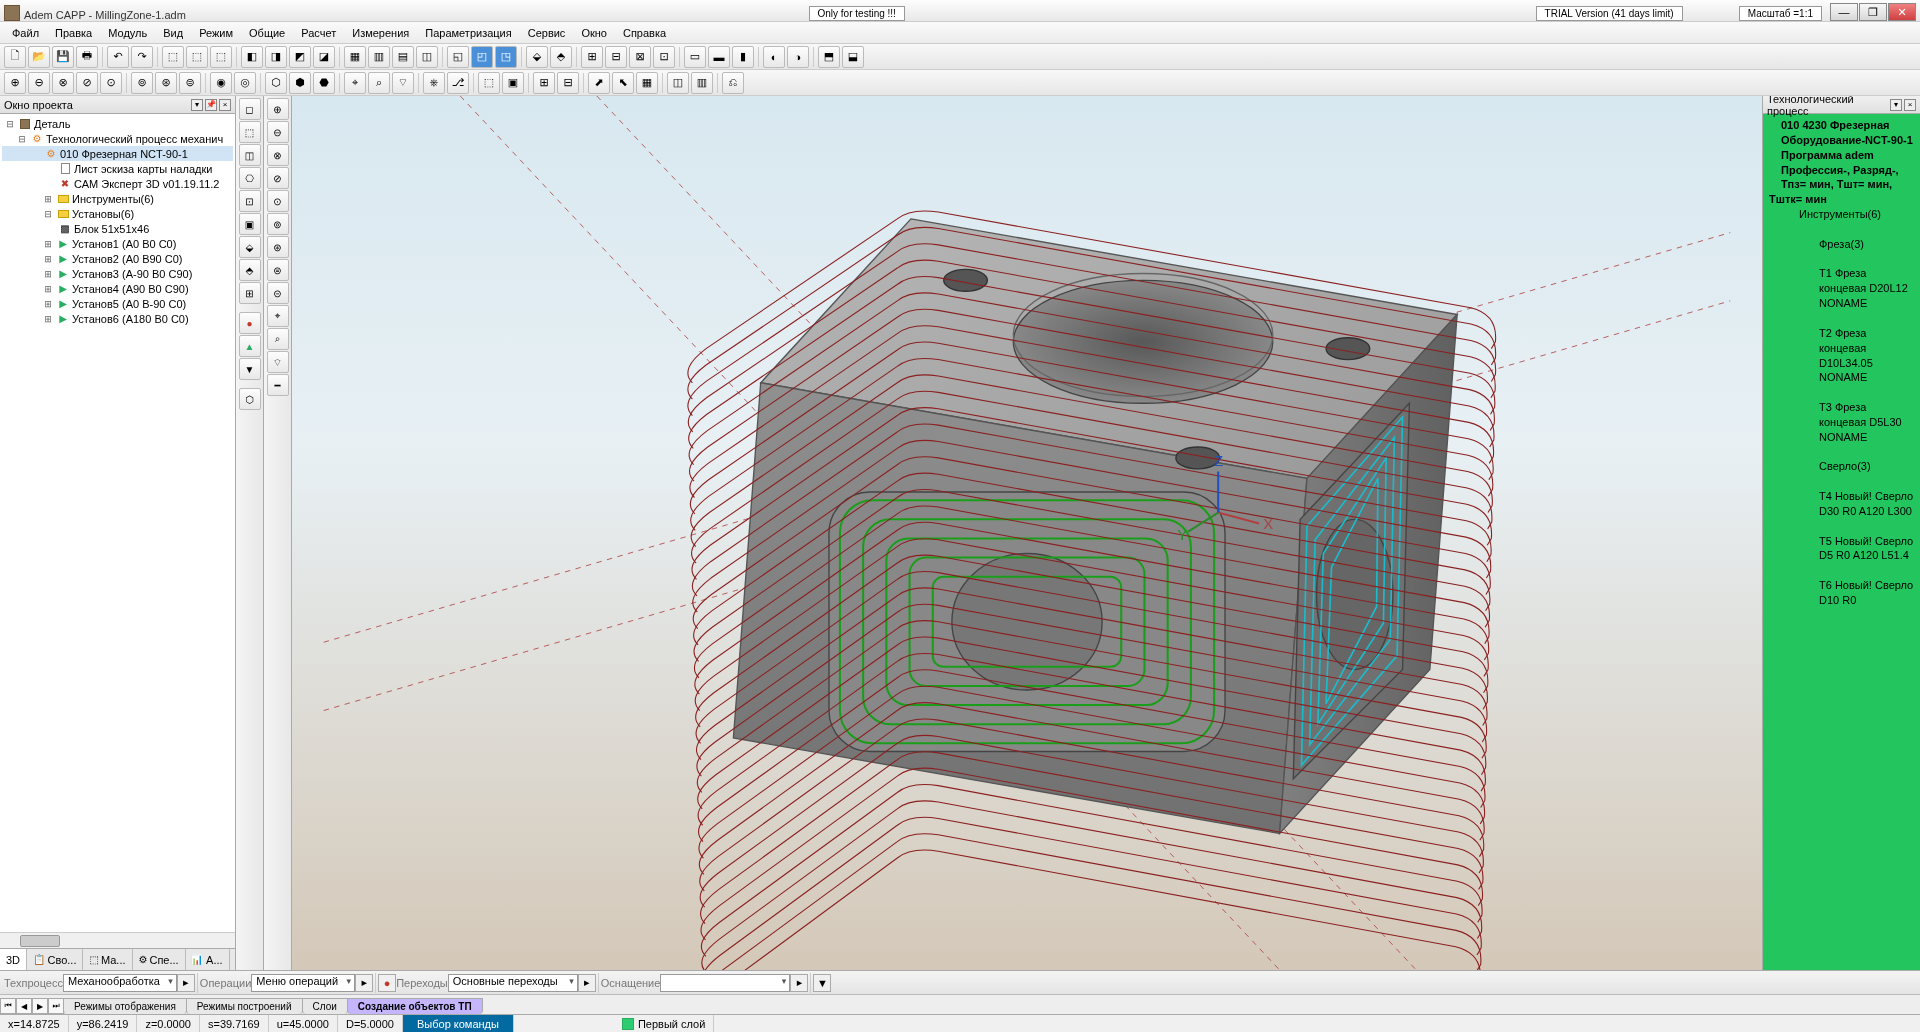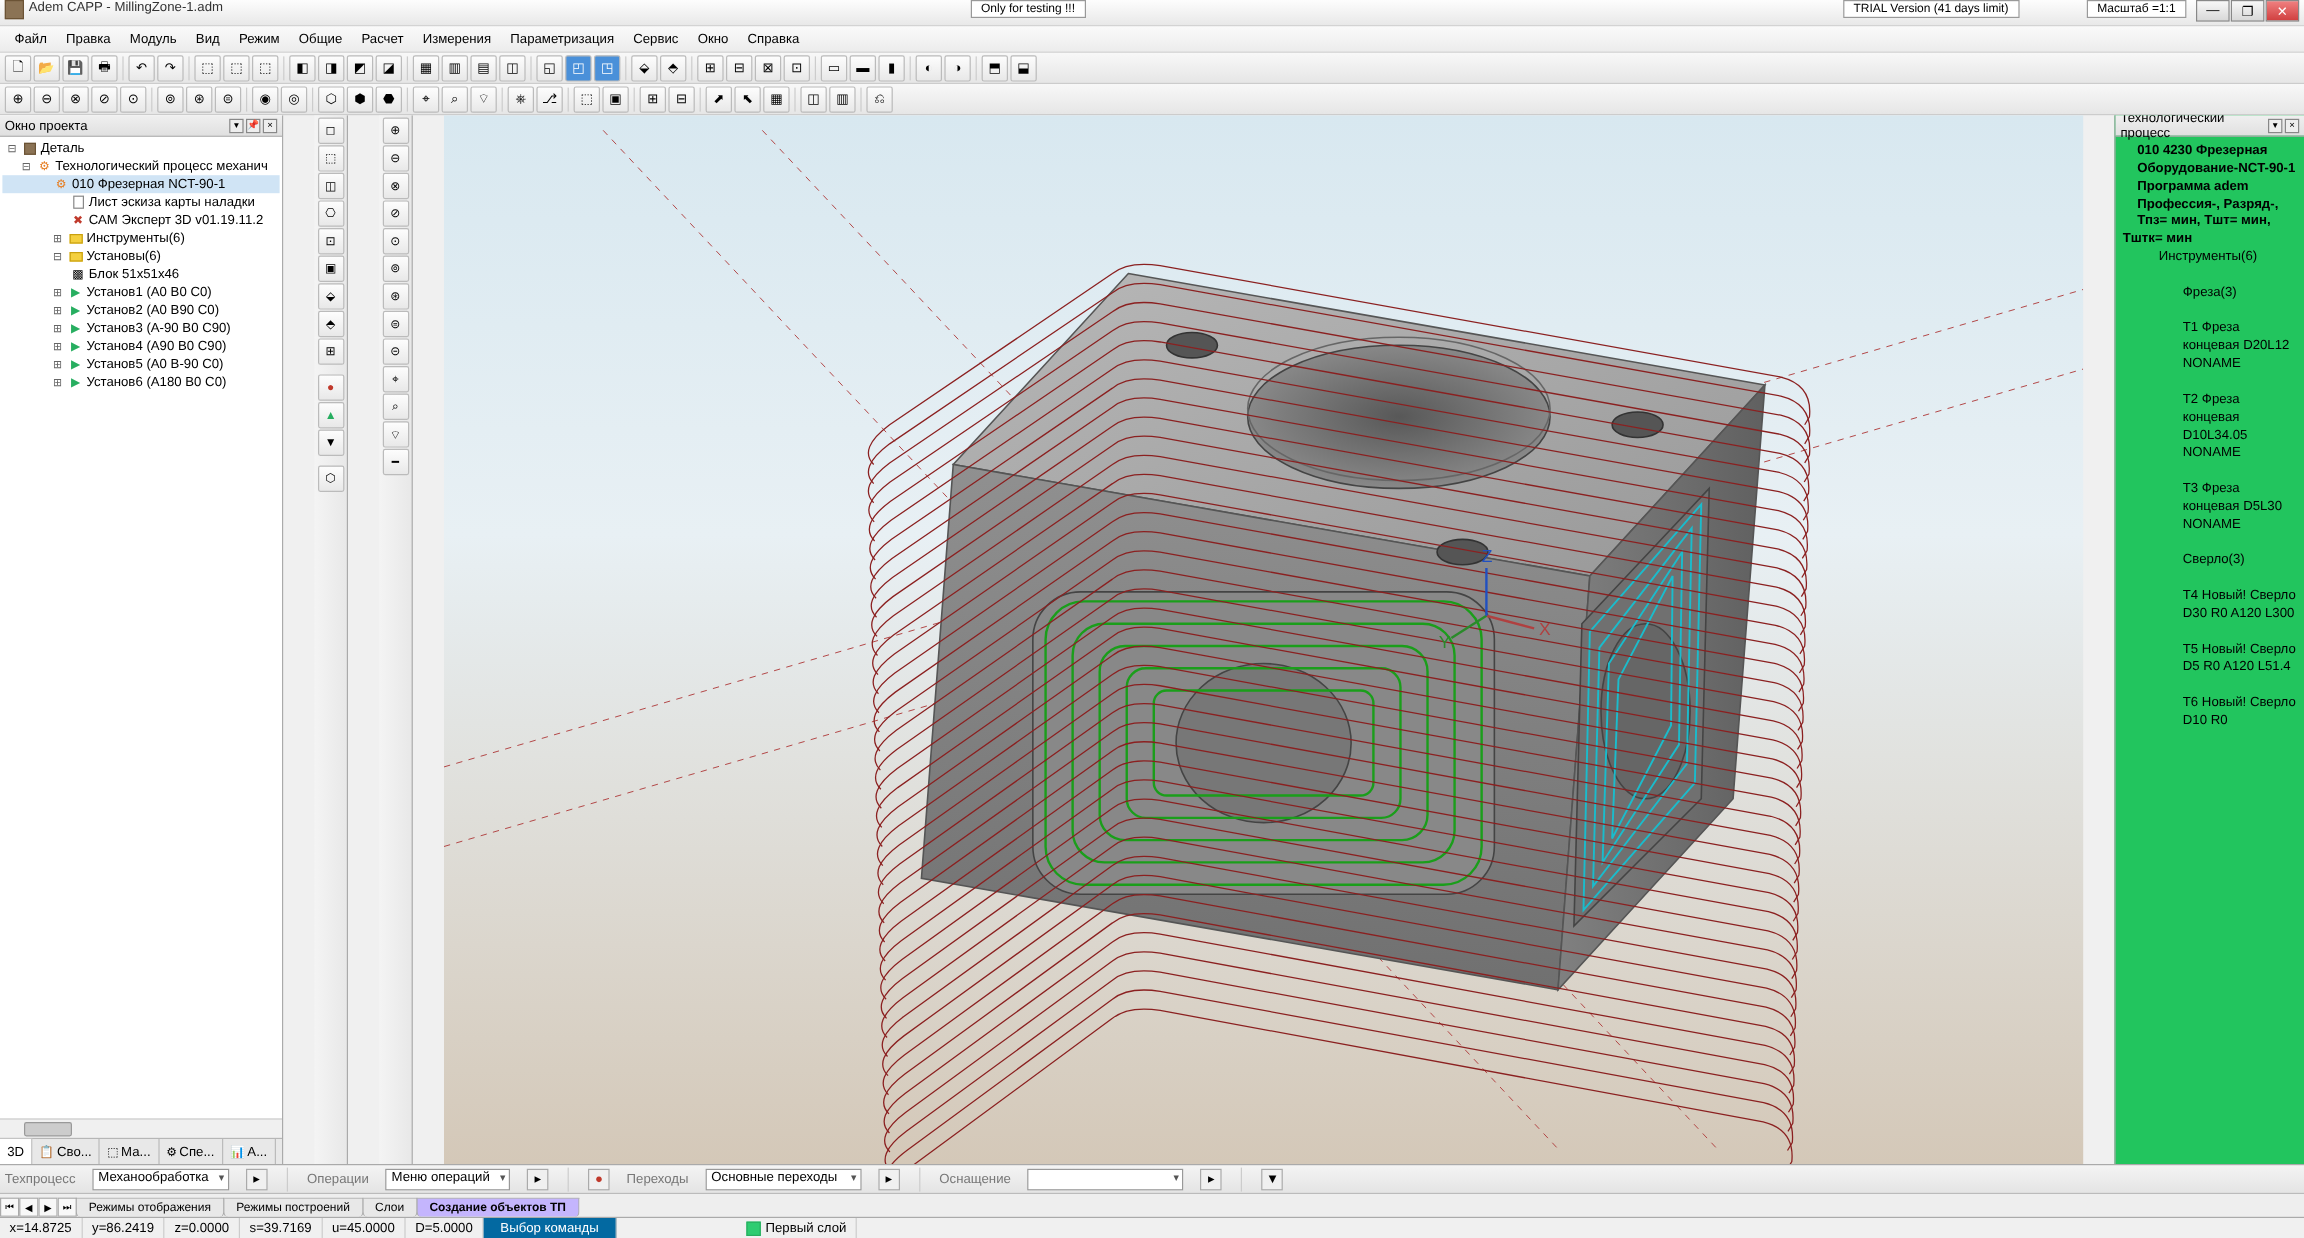--- a/index.html
+++ b/index.html
@@ -1,31 +1,31 @@
 <!DOCTYPE html>
 <html><head>
 <meta charset="utf-8">
 <style>
 * { margin: 0; padding: 0; box-sizing: border-box; font-family: "Segoe UI", Tahoma, sans-serif; font-size: 11px; }
 body { width: 1920px; height: 1032px; background: #f0f0f0; overflow: hidden; display: flex; flex-direction: column; }
-.titlebar { height: 22px; background: linear-gradient(to bottom, #fdfdfd, #e8e8e8); display: flex; align-items: flex-start; padding: 0 4px; border-bottom: 1px solid #ccc; }
+.titlebar { height: 22px; background: linear-gradient(to bottom, #fdfdfd, #e8e8e8); display: flex; align-items: flex-end; padding: 0 4px; border-bottom: 1px solid #ccc; }
 .titlebar .app-icon { width: 16px; height: 16px; background: #8b7355; border: 1px solid #6b5335; margin-right: 4px; }
 .titlebar .title { flex: 0 0 auto; color: #333; }
 .titlebar .spacer { flex: 1; }
 .titlebar .banner { padding: 1px 8px; background: #fff; border: 1px solid #999; margin: 0 8px; font-size: 10px; }
 .titlebar .winbtns { display: flex; gap: 1px; }
 .titlebar .winbtn { width: 28px; height: 18px; background: linear-gradient(to bottom, #f8f8f8, #d8d8d8); border: 1px solid #888; display: flex; align-items: center; justify-content: center; cursor: pointer; }
 .titlebar .winbtn.close { background: linear-gradient(to bottom, #f08080, #d04040); color: #fff; }
 .menubar { height: 22px; background: linear-gradient(to bottom, #fafafa, #ececec); display: flex; align-items: center; padding: 0 4px; border-bottom: 1px solid #ccc; }
 .menubar .mitem { padding: 2px 8px; cursor: pointer; }
 .toolbar { height: 26px; background: linear-gradient(to bottom, #f8f8f8, #e6e6e6); display: flex; align-items: center; padding: 2px 4px; border-bottom: 1px solid #ccc; gap: 2px; }
 .tbtn { width: 22px; height: 22px; background: linear-gradient(to bottom, #fdfdfd, #e8e8e8); border: 1px solid #bbb; border-radius: 2px; display: flex; align-items: center; justify-content: center; cursor: pointer; font-size: 11px; }
 .tbtn.blue { background: #4a90d9; color: #fff; }
 .tsep { width: 1px; height: 20px; background: #ccc; margin: 0 2px; }
-.main { flex: 1; display: flex; overflow: hidden; gap: 26px; }
+.main { flex: 1; display: flex; overflow: hidden; }
 .left-panel { width: 236px; background: #fff; border-right: 1px solid #aaa; display: flex; flex-direction: column; }
 .panel-header { height: 18px; background: linear-gradient(to bottom, #f0f0f0, #e0e0e0); border-bottom: 1px solid #aaa; padding: 2px 4px; font-size: 10px; display: flex; align-items: center; }
 .panel-header .ctrls { margin-left: auto; display: flex; gap: 2px; }
 .panel-header .pbtn { width: 12px; height: 12px; border: 1px solid #888; background: #eee; font-size: 8px; line-height: 10px; text-align: center; cursor: pointer; }
 .tree { flex: 1; overflow: auto; padding: 2px; }
 .tree-row { display: flex; align-items: center; height: 15px; white-space: nowrap; cursor: pointer; }
 .tree-row.selected { background: #d0e4f5; }
 .tree-toggle { width: 12px; text-align: center; color: #666; font-size: 9px; }
 .tree-icon { width: 14px; height: 14px; margin: 0 2px; display: inline-flex; align-items: center; justify-content: center; font-size: 10px; }
 .ti-cube { background: #8b7355; border: 1px solid #6b5335; width: 10px; height: 10px; }
@@ -43,21 +43,21 @@
 .vbtn { width: 22px; height: 22px; background: linear-gradient(to bottom, #fdfdfd, #e8e8e8); border: 1px solid #bbb; border-radius: 2px; display: flex; align-items: center; justify-content: center; cursor: pointer; font-size: 10px; }
 .vbtn.red { color: #c0392b; }
 .vbtn.green { color: #27ae60; }
 .viewport { flex: 1; position: relative; background: linear-gradient(to bottom, #d8e8f0 0%, #e8f0f4 40%, #d4c8b8 100%); overflow: hidden; }
 .viewport svg { width: 100%; height: 100%; }
 .right-panel { width: 158px; background: #22c55e; border-left: 1px solid #aaa; display: flex; flex-direction: column; }
 .proc-body { flex: 1; overflow: auto; padding: 4px 6px; font-size: 11px; line-height: 1.35; }
 .proc-body b { font-weight: bold; margin-left: 12px; }
 .proc-indent1 { margin-left: 30px; }
 .proc-indent2 { margin-left: 50px; }
-.bottom-bar { height: 24px; background: linear-gradient(to bottom, #f4f4f4, #e4e4e4); border-top: 1px solid #aaa; display: flex; align-items: center; padding: 0 4px; gap: 14px; }
+.bottom-bar { height: 24px; background: linear-gradient(to bottom, #f4f4f4, #e4e4e4); border-top: 1px solid #aaa; display: flex; align-items: center; padding: 0 4px; gap: 0; }
 .bb-label { color: #777; }
 .bb-combo { height: 18px; border: 1px solid #999; background: #fff; padding: 0 16px 0 4px; position: relative; min-width: 100px; }
 .bb-combo::after { content: "▾"; position: absolute; right: 3px; top: 1px; font-size: 9px; color: #555; }
 .bb-btn { width: 18px; height: 18px; border: 1px solid #aaa; background: #f0f0f0; display: flex; align-items: center; justify-content: center; cursor: pointer; }
 .bottom-tabs { height: 20px; background: #eee; border-top: 1px solid #bbb; display: flex; align-items: flex-end; }
 .btab-nav { display: flex; }
 .btab-nav .nb { width: 16px; height: 16px; border: 1px solid #aaa; background: #f8f8f8; font-size: 8px; display: flex; align-items: center; justify-content: center; cursor: pointer; }
 .btab { padding: 2px 10px; border: 1px solid #aaa; border-bottom: none; background: #e8e8e8; margin-left: -1px; font-size: 10px; cursor: pointer; border-radius: 0 0 4px 4px; }
 .btab.active { background: #c4b5fd; font-weight: bold; }
 .statusbar { height: 18px; background: #f0f0f0; border-top: 1px solid #aaa; display: flex; align-items: center; font-size: 10px; }

